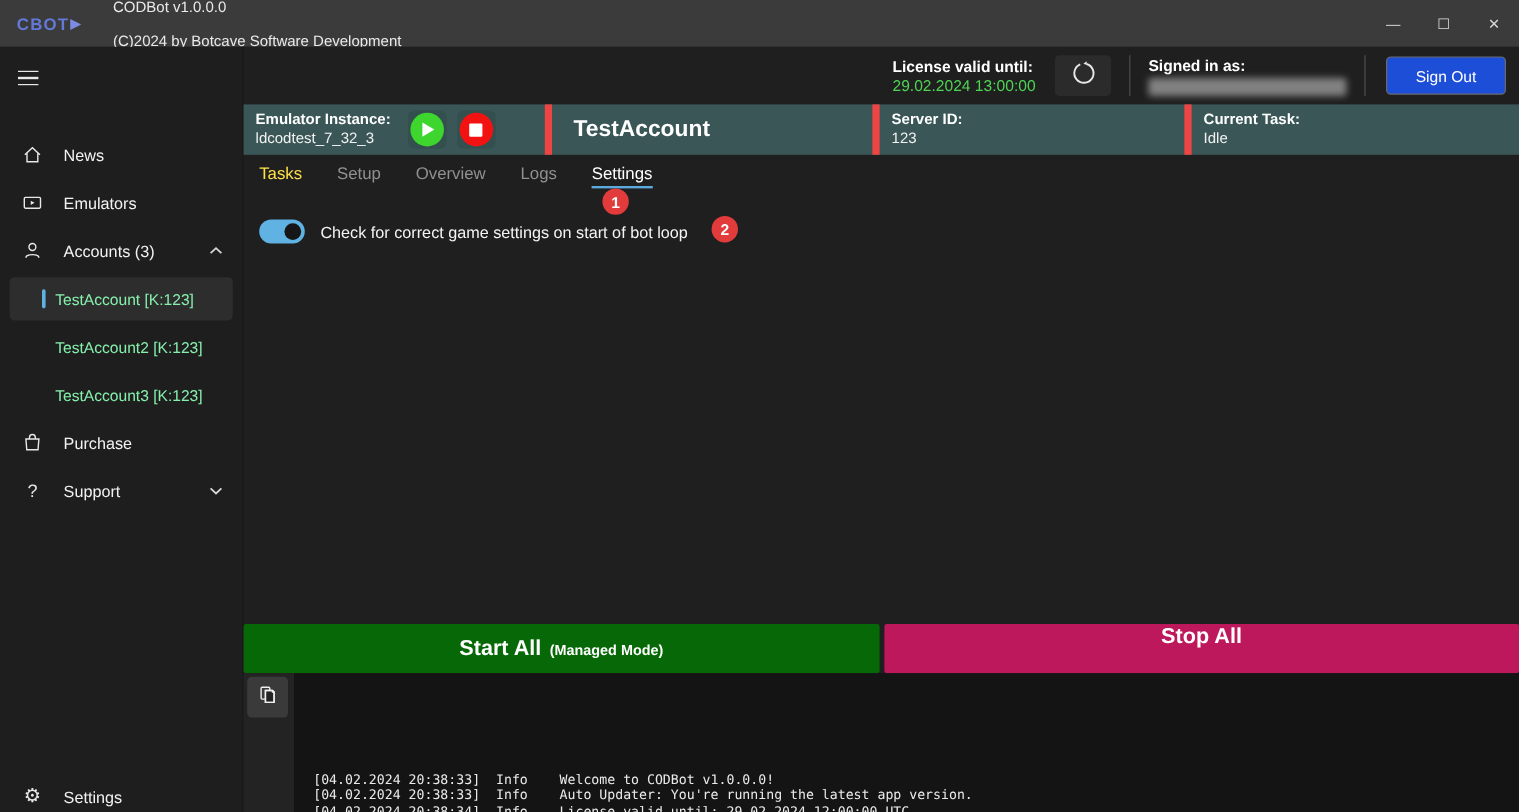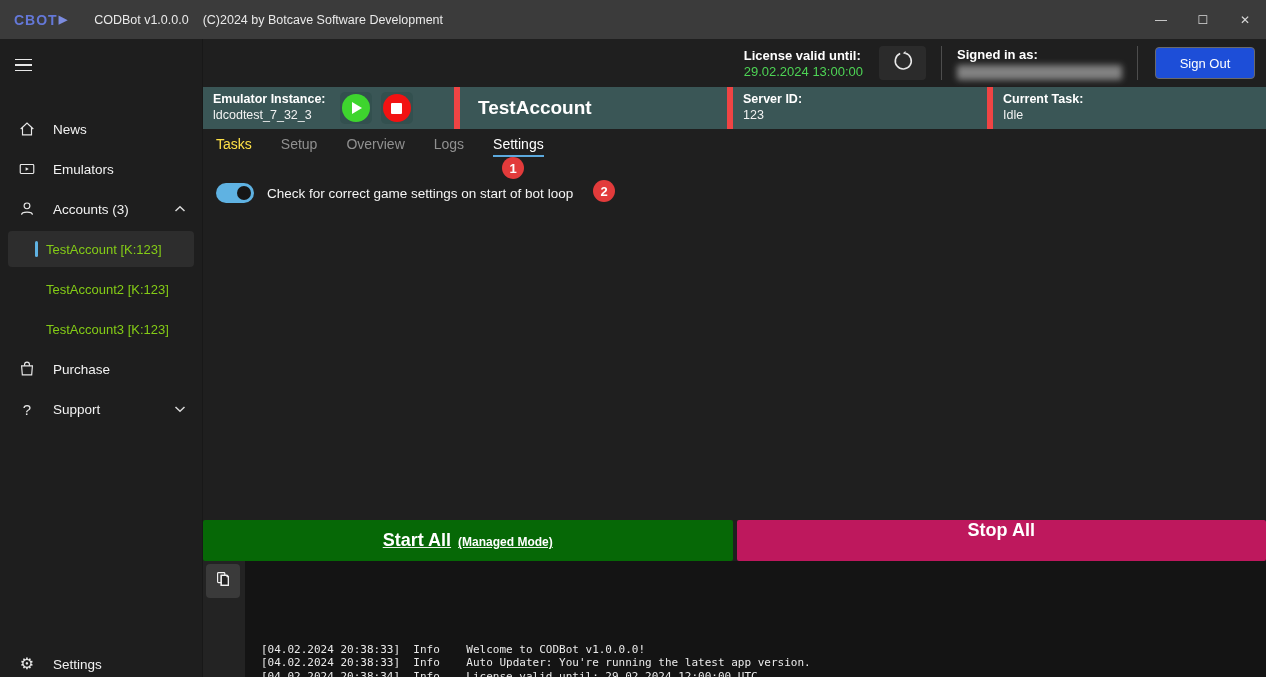--- a/index.html
+++ b/index.html
@@ -3,38 +3,38 @@
 <meta charset="utf-8">
 <style>
   * { margin:0; padding:0; box-sizing:border-box; }
   html,body { width:1266px; height:677px; overflow:hidden; background:#1f1f1f;
               font-family:"Liberation Sans", sans-serif; color:#f0f0f0; }
 
   
   .titlebar { height:39px; background:#3b3b3b; display:flex; align-items:center; }
   .logo { margin-left:14px; font-size:14px; font-weight:bold; letter-spacing:1px; color:#6478d8; display:flex; align-items:center; }
   .logo .play { font-size:11px; margin-left:1px; color:#7c8ce0; }
-  .titlebar-title { margin-left:26px; font-size:12.5px; color:#eaeaea; display:flex; gap:14px; }
+  .titlebar-title { margin-left:26px; font-size:12.5px; color:#eaeaea; display:flex; gap:14px;flex-direction:column; }
   .win-controls { margin-left:auto; display:flex; height:100%; }
   .win-btn { width:42px; height:100%; display:flex; align-items:center; justify-content:center;
              font-size:12px; color:#d8d8d8; cursor:default; }
 
   .app { display:flex; height:647px; }
 
   
   .sidebar { width:203px; background:#1e1e1e; border-right:1px solid #181818; display:flex; flex-direction:column; }
   .hamburger { margin:15px 0 9px 15px; width:26px; height:22px; display:flex; flex-direction:column; justify-content:center; gap:4px; }
   .hamburger span { display:block; width:17px; height:1.6px; background:#e8e8e8; }
   .nav-spacer { height:24px; }
   .nav-item { height:40px; display:flex; align-items:center; padding-left:17px; font-size:13.5px; color:#f2f2f2; cursor:default; }
   .nav-icon { width:20px; margin-right:16px; display:flex; align-items:center; justify-content:center; color:#e8e8e8; }
   .nav-icon svg { stroke:#e8e8e8; fill:none; stroke-width:1.3; }
   .chevron { margin-left:auto; margin-right:16px; display:flex; }
   .chevron svg { stroke:#d8d8d8; fill:none; stroke-width:1.5; }
-  .acct-item { height:40px; display:flex; align-items:center; padding-left:46px; font-size:13px; color:#84cc16; cursor:default; }
+  .acct-item { height:40px; display:flex; align-items:center; padding-left:46px; font-size:13px; color:#86efac; cursor:default; }
   .acct-item.selected { height:36px; margin:2px 8px; padding-left:38px; background:#2d2d2d; border-radius:4px; position:relative; }
   .acct-item.selected .pill { position:absolute; left:27px; top:10px; width:3px; height:16px; border-radius:2px; background:#5fb2e2; }
   .sidebar-bottom { margin-top:auto; }
   .gear-glyph { font-size:16px; line-height:1; }
   .q-glyph { font-size:15px; color:#e8e8e8; }
 
   
   .main { flex:1; display:flex; flex-direction:column; background:#1f1f1f; }
 
   
@@ -78,21 +78,21 @@
   .toggle { width:38px; height:20px; border-radius:10px; background:#5fb2e2; position:relative; }
   .toggle .knob { position:absolute; right:3px; top:3px; width:14px; height:14px; border-radius:50%; background:#161616; }
   .toggle-label { font-size:13.5px; color:#f4f4f4; }
   .badge { position:absolute; width:22px; height:22px; border-radius:50%; background:#e23b3b; color:#fff;
            font-size:13px; font-weight:bold; display:flex; align-items:center; justify-content:center; }
   .badge.b1 { left:299px; top:28px; }
   .badge.b2 { left:390px; top:51px; }
 
   
   .actions { height:41px; display:flex; gap:4px; }
-  .btn-start { flex:1; background:#066806; border-radius:2px; display:flex; align-items:center; justify-content:center; gap:7px;text-decoration:underline; }
+  .btn-start { flex:1; background:#066806; border-radius:2px; display:flex; align-items:center; justify-content:center; gap:7px; }
   .btn-stop  { flex:1; background:#be185d; border-radius:2px; display:flex; align-items:flex-start; justify-content:center; }
   .btn-big-label { font-size:18px; font-weight:bold; color:#fff; }
   .btn-sub-label { font-size:12px; font-weight:bold; color:#fff; padding-top:3px; }
 
   
   .logarea { height:125px; display:flex; }
   .logstrip { width:42px; background:#232323; }
   .copy-btn { width:34px; height:34px; margin:3px 0 0 3px; background:#3a3a3a; border-radius:4px;
               display:flex; align-items:center; justify-content:center; }
   .copy-btn svg { stroke:#f0f0f0; fill:none; stroke-width:1.3; }

